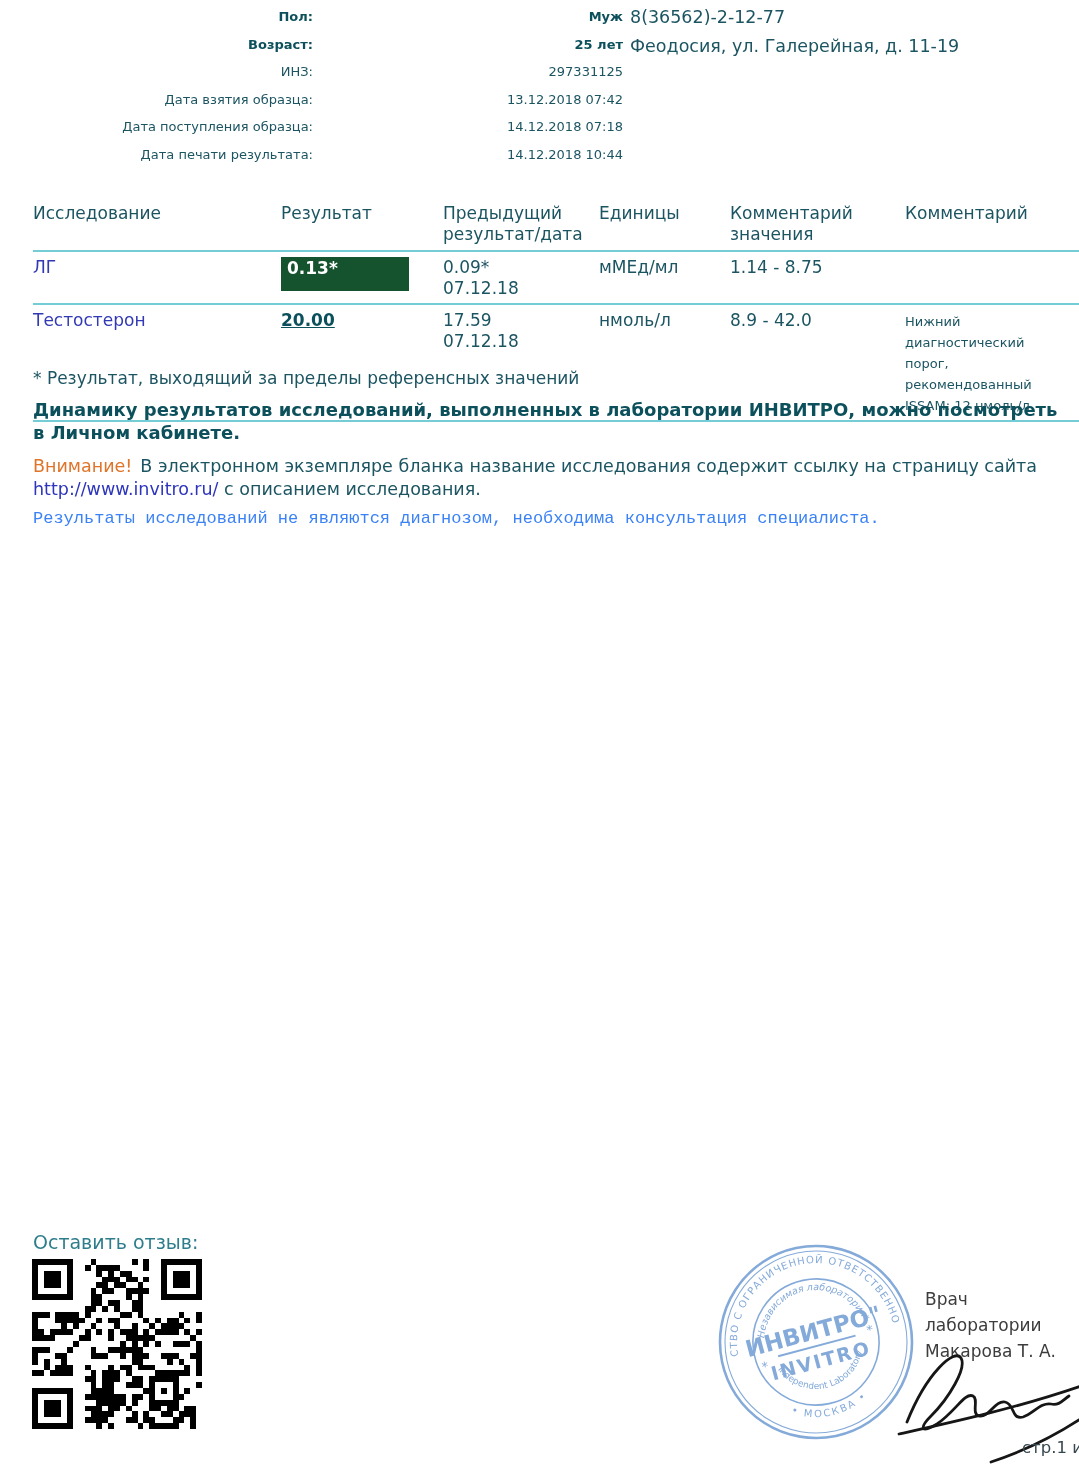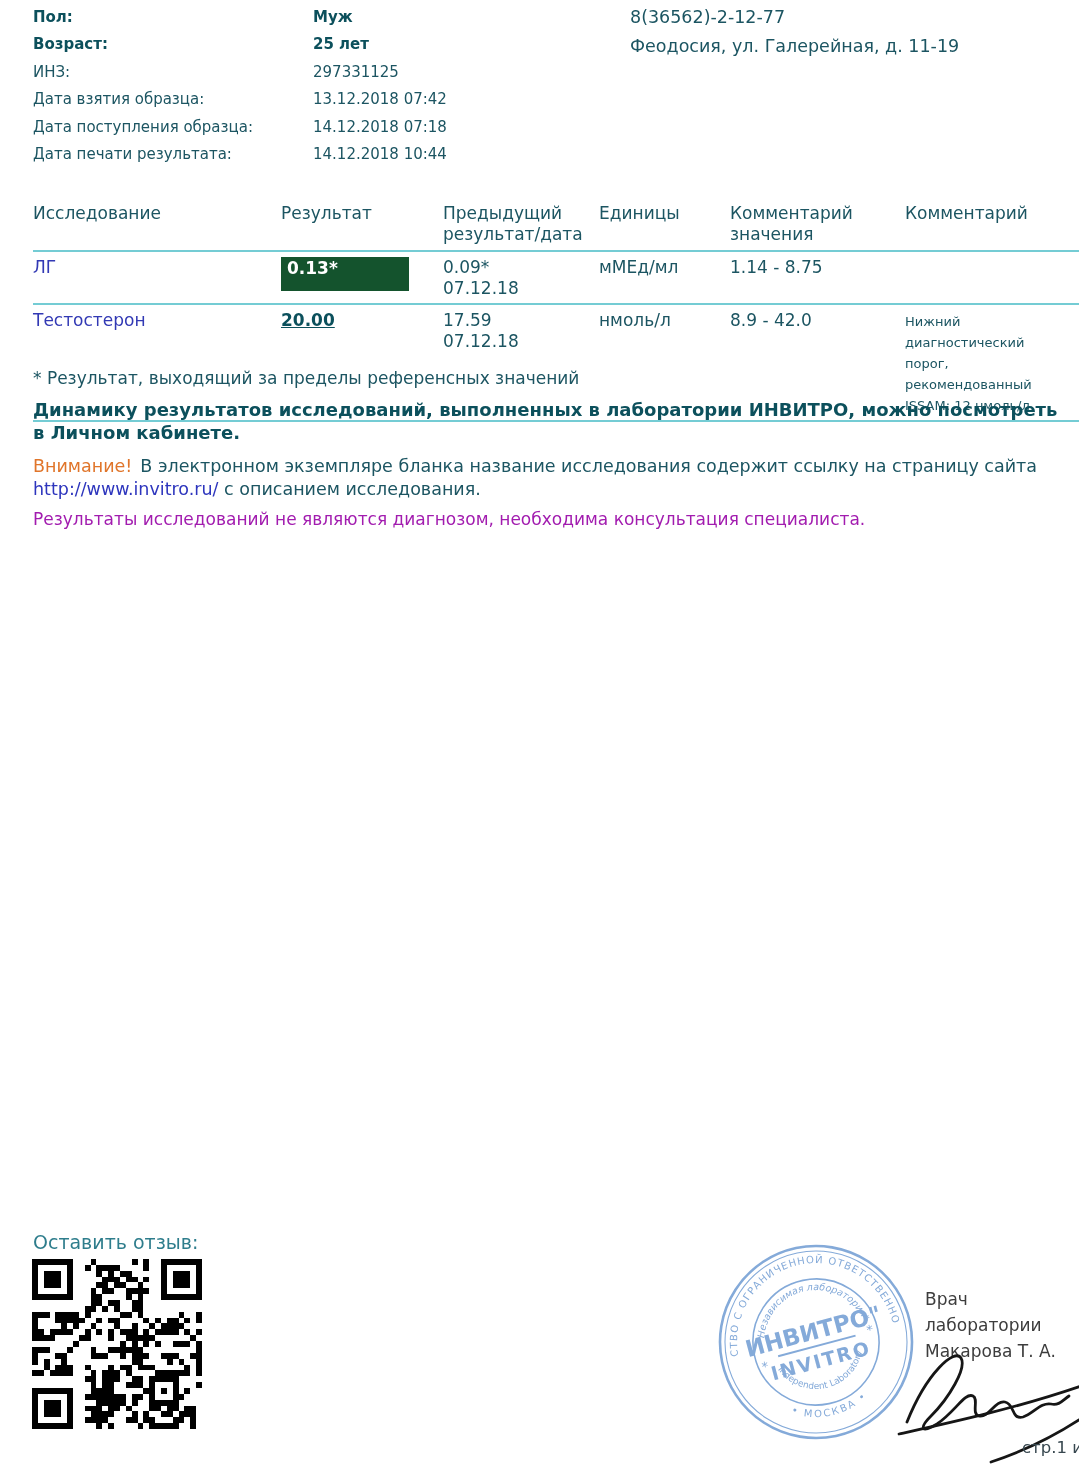--- a/index.html
+++ b/index.html
@@ -5,21 +5,21 @@
   * { margin:0; padding:0; box-sizing:border-box; }
   html,body { background:#ffffff; }
   .page {
     position:relative; width:1079px; height:1465px; background:#fff;
     overflow:hidden;
     font-family:"DejaVu Sans","Liberation Sans",sans-serif;
     color:#1c5562;
   }
   
   .info-block { position:absolute; left:33px; top:3px; width:590px; }
-  .info-row { display:flex; height:27.5px; align-items:center; font-size:15px; }
+  .info-row { display:flex; height:27.5px; align-items:center; font-size:13px;text-align:right; }
   .info-label { width:280px; flex:none; }
   .info-value { flex:1; }
   .info-row.bold .info-label, .info-row.bold .info-value { font-weight:bold; color:#0c505c; }
   .contact-block { position:absolute; left:630px; top:3px; width:430px; font-size:17.5px; line-height:28.5px; }
   
   .results { position:absolute; left:33px; top:200px; width:1046px; font-size:17px; }
   .t-row { display:grid; grid-template-columns:240px 154px 148px 123px 167px 1fr; border-bottom:2px solid #74ccd4;gap:8px; }
   .t-row > div { padding:2px 8px 4px 0; line-height:21px; }
   .t-head > div { padding-top:3px; padding-bottom:5px; }
   .t-body > div { padding-top:5px; }
@@ -29,21 +29,21 @@
     font-weight:bold; padding:1px 6px 12px; line-height:21px;
   }
   .result-good { font-weight:bold; color:#0c505c;text-decoration:underline; }
   .comment-cell { font-size:13px; line-height:18.5px; padding-top:6px !important; }
   
   .note-star { position:absolute; left:33px; top:368px; font-size:17px; }
   .note-dynamics { position:absolute; left:33px; top:398px; width:1025px; font-size:18px; font-weight:bold; color:#0c505c; line-height:23px; }
   .note-attention { position:absolute; left:33px; top:455px; width:1020px; font-size:17.5px; line-height:23px; }
   .orange-strong { color:#e0752a; margin-right:8px; }
   .invitro-link { color:#2d35bd; text-decoration:none; cursor:pointer; }
-  .note-disclaimer { position:absolute; left:33px; top:509px; width:1020px; font-size:17px; color:#a21caf; }
+  .note-disclaimer { position:absolute; left:33px; top:509px; width:1020px; font-size:17px; color:#3b82f6;font-family:Liberation Mono, monospace; }
   
   .feedback-label { position:absolute; left:33px; top:1231px; font-size:19px; color:#2e7d8c; }
   .qr-wrap { position:absolute; left:32px; top:1259px; width:170px; height:170px; }
   .stamp-wrap { position:absolute; left:716px; top:1242px; width:200px; height:200px; transform:rotate(-12deg); opacity:.92; }
   .stamp-wrap text { fill:#7aa3d6; font-family:"DejaVu Sans","Liberation Sans",sans-serif; }
   .doctor-block { position:absolute; left:925px; top:1286px; font-size:17px; color:#3d3d3d; line-height:26px; }
   .signature-wrap { position:absolute; left:893px; top:1342px; width:195px; height:122px; }
   .page-label { position:absolute; left:1022px; top:1438px; font-size:16.5px; color:#37474f; white-space:nowrap; }
 </style>
 </head>

